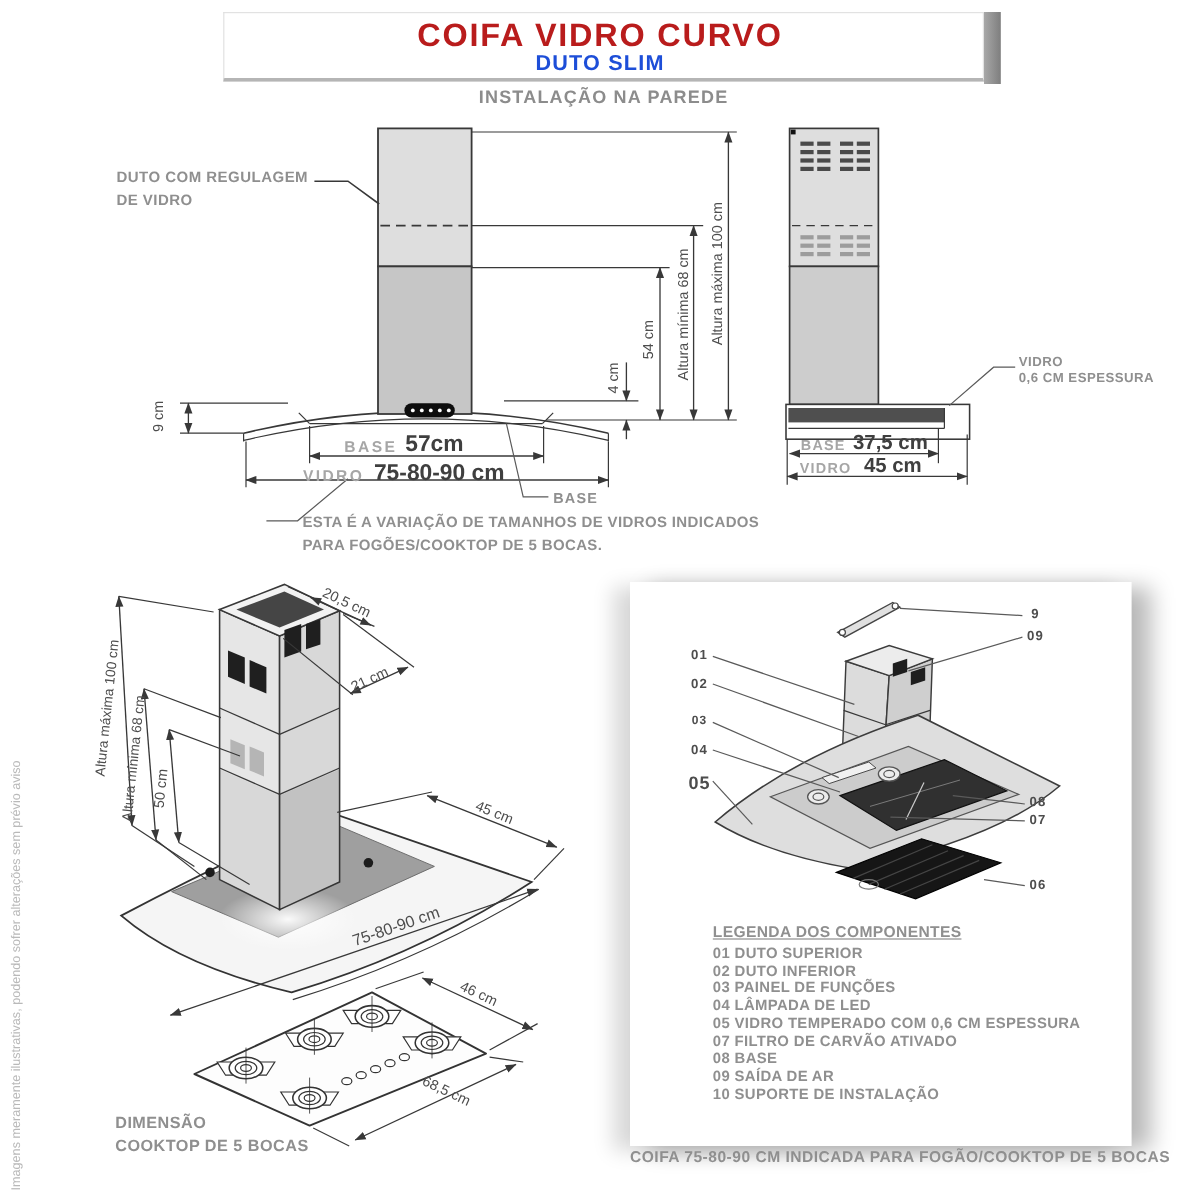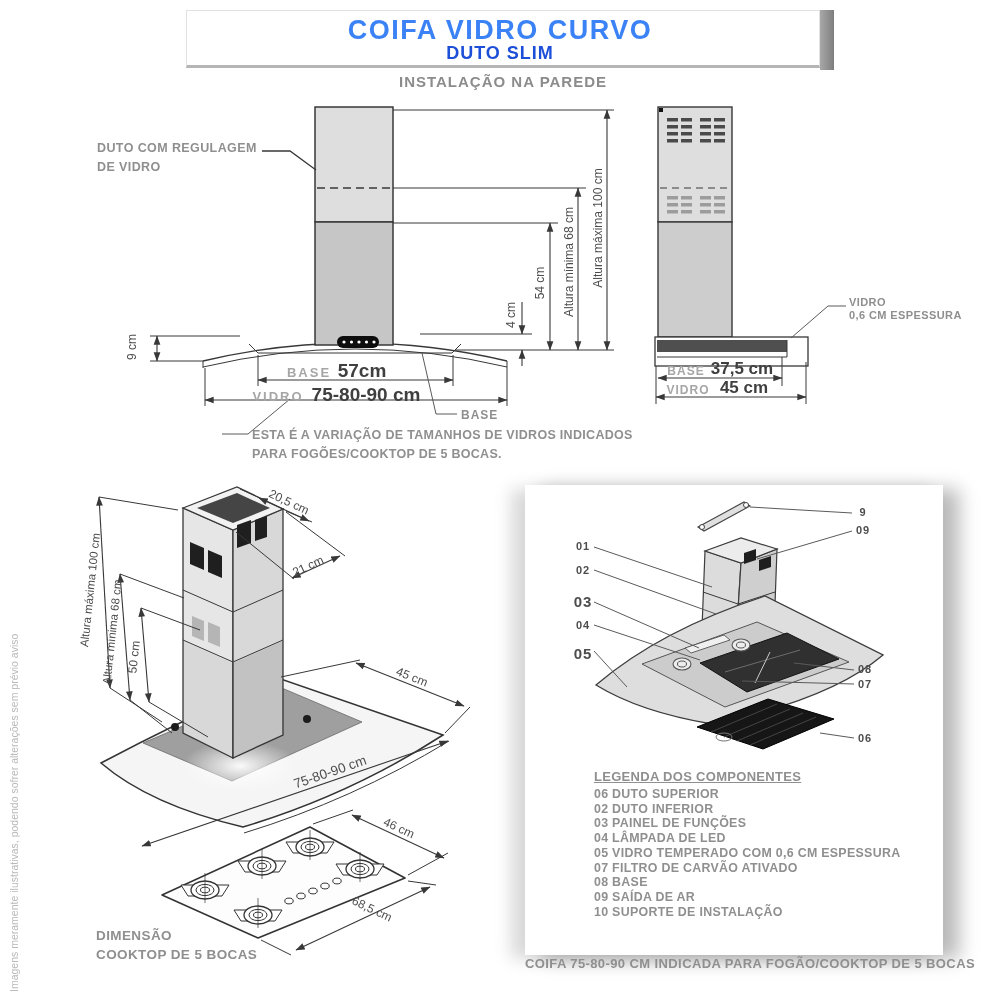--- a/index.html
+++ b/index.html
@@ -305,21 +305,21 @@
     <line x1="852" y1="531" x2="757" y2="559"></line>
     <line x1="854" y1="670" x2="794" y2="663"></line>
     <line x1="854" y1="684" x2="742" y2="681"></line>
     <line x1="854" y1="738" x2="820" y2="733"></line>
   </g>
 </g>
 </svg>
 
 <div class="txt-layer">
 
-  <div class="t b ctr" style="left:500px;top:30px;font-size:27px;color:#3b82f6;letter-spacing:1.5px">COIFA VIDRO CURVO</div>
+  <div class="t b ctr" style="left:500px;top:30px;font-size:27px;color:#b91c1c;letter-spacing:1.5px">COIFA VIDRO CURVO</div>
   <div class="t b ctr" style="left:500px;top:53px;font-size:18px;color:#1d4ed8;letter-spacing:1px">DUTO SLIM</div>
   <div class="t b ctr" style="left:503px;top:81px;font-size:15px;color:#8c8c8c;letter-spacing:1px">INSTALAÇÃO NA PAREDE</div>
 
   <div class="t" style="left:8px;top:992px;font-size:10.5px;color:#b9b9b9;transform:rotate(-90deg);transform-origin:0 0">Imagens meramente ilustrativas, podendo sofrer alterações sem prévio aviso</div>
 
   <div class="t b g1" style="left:97px;top:141px;font-size:12.5px;letter-spacing:.4px">DUTO COM REGULAGEM</div>
   <div class="t b g1" style="left:97px;top:160px;font-size:12.5px;letter-spacing:.4px">DE VIDRO</div>
   <div class="t g4" style="left:132px;top:347px;font-size:12px;transform:translate(-50%,-50%) rotate(-90deg)">9 cm</div>
   <div class="t g4" style="left:511px;top:315px;font-size:12px;transform:translate(-50%,-50%) rotate(-90deg)">4 cm</div>
   <div class="t g4" style="left:540px;top:283px;font-size:12px;transform:translate(-50%,-50%) rotate(-90deg)">54 cm</div>
@@ -348,32 +348,32 @@
   <div class="t g4" style="left:412px;top:677px;font-size:12px;transform:translate(-50%,-50%) rotate(22deg)">45 cm</div>
   <div class="t g4" style="left:330px;top:772px;font-size:13.5px;transform:translate(-50%,-50%) rotate(-19deg)">75-80-90 cm</div>
 
   <div class="t g4" style="left:399px;top:828px;font-size:12px;transform:translate(-50%,-50%) rotate(25deg)">46 cm</div>
   <div class="t g4" style="left:372px;top:909px;font-size:12px;transform:translate(-50%,-50%) rotate(25deg)">68,5 cm</div>
   <div class="t b g1" style="left:96px;top:928px;font-size:13.5px;letter-spacing:.4px">DIMENSÃO</div>
   <div class="t b g1" style="left:96px;top:947px;font-size:13.5px;letter-spacing:.4px">COOKTOP DE 5 BOCAS</div>
 
   <div class="t b g4 ctr" style="left:583px;top:546px;font-size:11px;letter-spacing:1px">01</div>
   <div class="t b g4 ctr" style="left:583px;top:570px;font-size:11px;letter-spacing:1px">02</div>
-  <div class="t b g4 ctr" style="left:583px;top:601px;font-size:15px;letter-spacing:1px">03</div>
+  <div class="t b g4 ctr" style="left:583px;top:601px;font-size:10px;letter-spacing:1px">03</div>
   <div class="t b g4 ctr" style="left:583px;top:625px;font-size:11px;letter-spacing:1px">04</div>
   <div class="t b g4 ctr" style="left:583px;top:653px;font-size:15px;letter-spacing:1px">05</div>
   <div class="t b g4 ctr" style="left:865px;top:738px;font-size:11px;letter-spacing:1px">06</div>
   <div class="t b g4 ctr" style="left:865px;top:684px;font-size:11px;letter-spacing:1px">07</div>
   <div class="t b g4 ctr" style="left:865px;top:669px;font-size:11px;letter-spacing:1px">08</div>
   <div class="t b g4 ctr" style="left:863px;top:530px;font-size:11px;letter-spacing:1px">09</div>
   <div class="t b g4 ctr" style="left:863px;top:512px;font-size:11px;letter-spacing:1px">9</div>
 
   <div class="legend">
     <div class="lt">LEGENDA DOS COMPONENTES</div>
-    <div class="li">06 DUTO SUPERIOR</div>
+    <div class="li">01 DUTO SUPERIOR</div>
     <div class="li">02 DUTO INFERIOR</div>
     <div class="li">03 PAINEL DE FUNÇÕES</div>
     <div class="li">04 LÂMPADA DE LED</div>
     <div class="li">05 VIDRO TEMPERADO COM 0,6 CM ESPESSURA</div>
     <div class="li">07 FILTRO DE CARVÃO ATIVADO</div>
     <div class="li">08 BASE</div>
     <div class="li">09 SAÍDA DE AR</div>
     <div class="li">10 SUPORTE DE  INSTALAÇÃO</div>
   </div>
 

